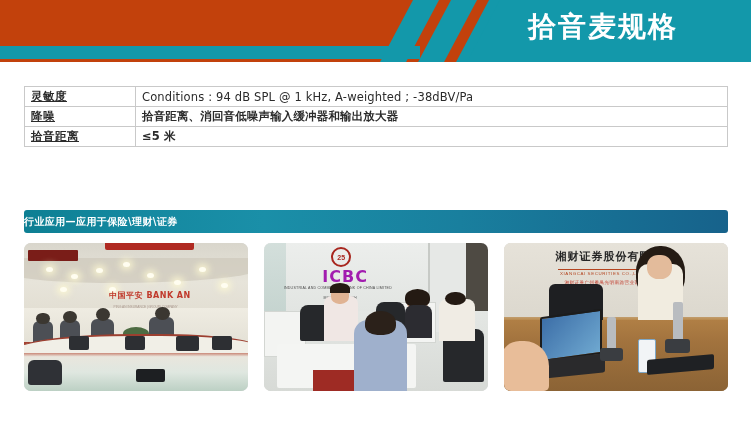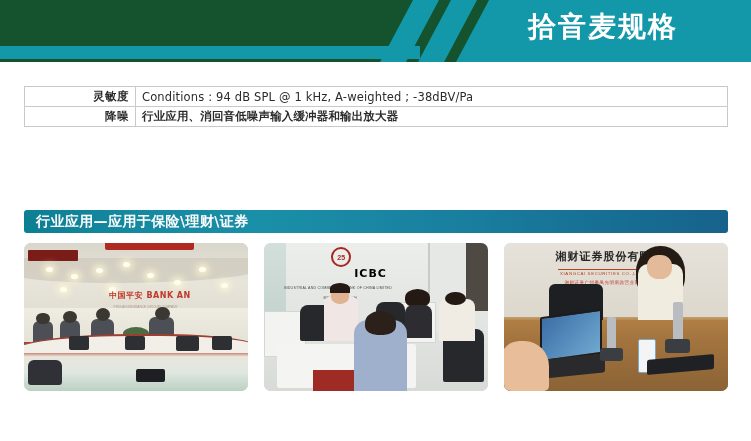--- a/index.html
+++ b/index.html
@@ -14,21 +14,21 @@
     overflow: hidden;
     position: relative;
   }
 
   
   .header {
     position: relative;
     width: 751px;
     height: 62px;
     overflow: hidden;
-    background: #14532d;
+    background: #c2410c;
   }
   .header-band {
     position: absolute;
     left: 0;
     top: 46px;
     width: 420px;
     height: 13px;
     background: #1398aa;
   }
   .header-shape {
@@ -84,48 +84,49 @@
   .spec-table td {
     border: 1px solid #c9c9c9;
     height: 19px;
     padding: 0 6px;
     font-size: 11.5px;
     color: #2b2b2b;
     font-family: "DejaVu Sans", "Liberation Sans", sans-serif;
   }
   .spec-label {
     width: 98px;
-    text-align: right;
+    text-align: left;
     font-weight: bold;
     letter-spacing: 0.5px;
+    text-decoration: underline;
   }
   .spec-value {
     text-align: left;
     padding-left: 10px;
     letter-spacing: 0.15px;
   }
   .spec-value.cjk { font-weight: bold; }
 
   
   .section-bar {
     position: absolute;
     left: 24px;
     top: 210px;
     width: 704px;
     height: 23px;
     border-radius: 3px;
     background: linear-gradient(to right, #0d7f93 0%, #14889f 14%, #1a8fa8 34%, #197f9e 62%, #176e93 84%, #17628b 100%);
   }
   .section-bar-text {
     position: absolute;
-    left: 12px;
+    left: 0;
     top: 0;
     line-height: 23px;
     color: #ffffff;
-    font-size: 14px;
+    font-size: 10px;
     font-weight: bold;
     letter-spacing: 0.4px;
     white-space: nowrap;
     font-family: "DejaVu Sans", "Liberation Sans", sans-serif;
   }
 
   
   .photo-row {
     position: absolute;
     left: 24px;
@@ -223,23 +224,22 @@
     background: linear-gradient(to bottom, #cfdcd8, #bccec9); opacity:.85;
   }
   .p2-seal {
     position: absolute; left: 30%; top: 3%; width: 16px; height: 16px;
     border: 2px solid #a8271f; border-radius: 50%;
     color: #a8271f; font-size: 7px; font-weight: bold;
     display: flex; align-items: center; justify-content: center;
   }
   .p2-icbc {
     position: absolute; left: 26%; top: 16%;
-    color: #000000; font-size: 11px; font-weight: bold; letter-spacing: 1px;
-    font-family: "DejaVu Sans", "Liberation Sans", sans-serif;
-    margin-left: 32px;
+    color: #a21caf; font-size: 16px; font-weight: bold; letter-spacing: 1px;
+    font-family: "DejaVu Sans", "Liberation Sans", sans-serif;
   }
   .p2-icbc-sub {
     position: absolute; left: 2%; top: 29%; width: 62%;
     text-align: center; color: #4a4a4a; font-size: 3.6px; letter-spacing: .2px;
     white-space: nowrap;
   }
   .p2-icbc-sub2 {
     position: absolute; left: 14%; top: 36%; width: 40%;
     text-align: center; color: #4a4a4a; font-size: 3.6px; letter-spacing: .2px;
     white-space: nowrap;
@@ -358,21 +358,25 @@
 </div>
 
 <table class="spec-table">
   <tbody>
       <tr>
     <td class="spec-label">灵敏度</td>
     <td class="spec-value">Conditions : 94 dB SPL @ 1 kHz, A-weighted ; -38dBV/Pa</td>
   </tr>
   <tr>
     <td class="spec-label">降噪</td>
-    <td class="spec-value cjk">行业应用、消回音低噪声输入缓冲器和输出放大器</td>
+    <td class="spec-value cjk">拾音距离、消回音低噪声输入缓冲器和输出放大器</td>
+  </tr>
+  <tr>
+    <td class="spec-label">拾音距离</td>
+    <td class="spec-value cjk">≤5 米</td>
   </tr>
 </tbody>
   </table>
 
 <div class="section-bar">
   <div class="section-bar-text">行业应用—应用于保险\理财\证券</div>
 </div>
 
 <div class="photo-row">
 

